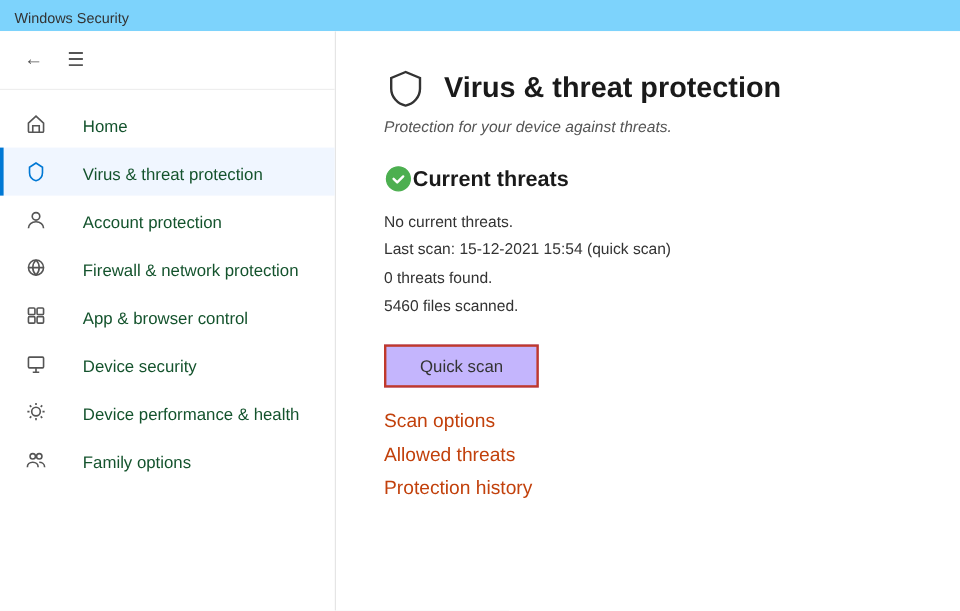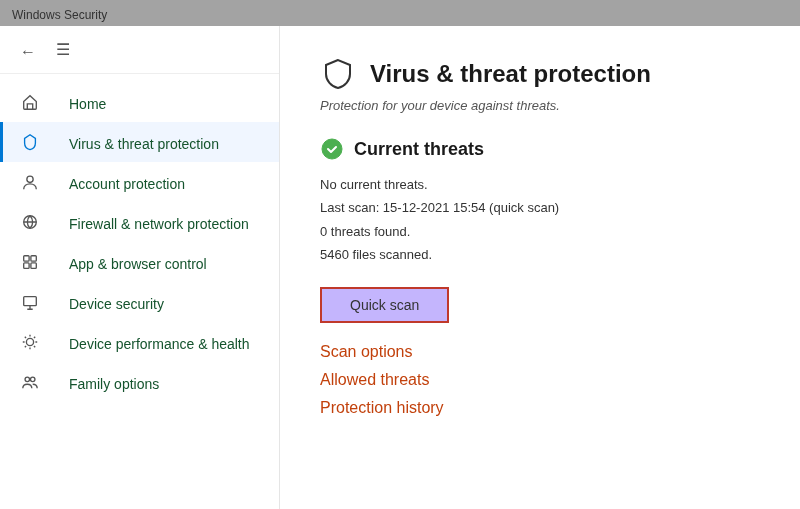--- a/index.html
+++ b/index.html
@@ -9,21 +9,21 @@
       background: #f3f3f3;
       width: 800px;
       height: 509px;
       overflow: hidden;
       display: flex;
       flex-direction: column;
     }
 
     
     .titlebar {
-      background: #a3a3a3;
+      background: #7dd3fc;
       padding: 8px 12px 4px 12px;
       font-size: 12px;
       color: #333;
       border-bottom: none;
       flex-shrink: 0;
     }
 
     
     .app-container {
       display: flex;
@@ -133,21 +133,20 @@
       font-size: 13px;
       color: #555;
       margin-bottom: 24px;
       margin-left: 0;
       font-style: italic;
     }
 
     .section-title {
       display: flex;
       align-items: center;
-      gap: 10px;
       font-size: 18px;
       font-weight: 600;
       color: #1a1a1a;
       margin-bottom: 12px;
     }
 
     .section-icon {
       width: 24px;
       height: 24px;
     }

